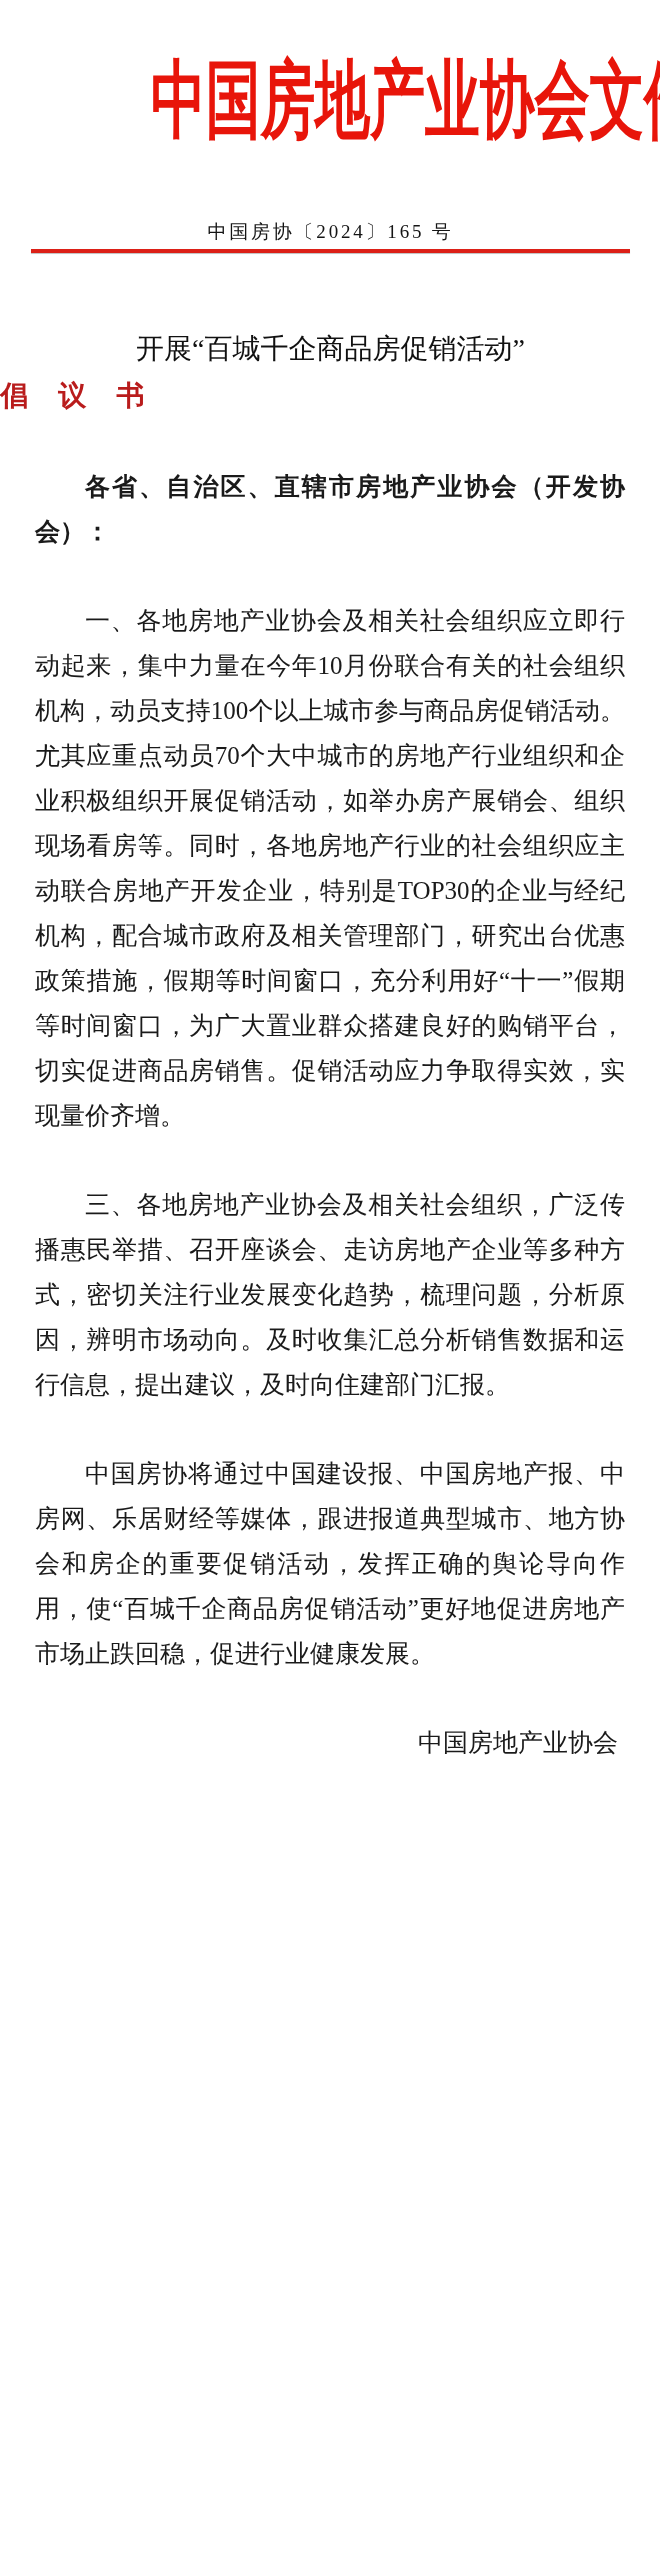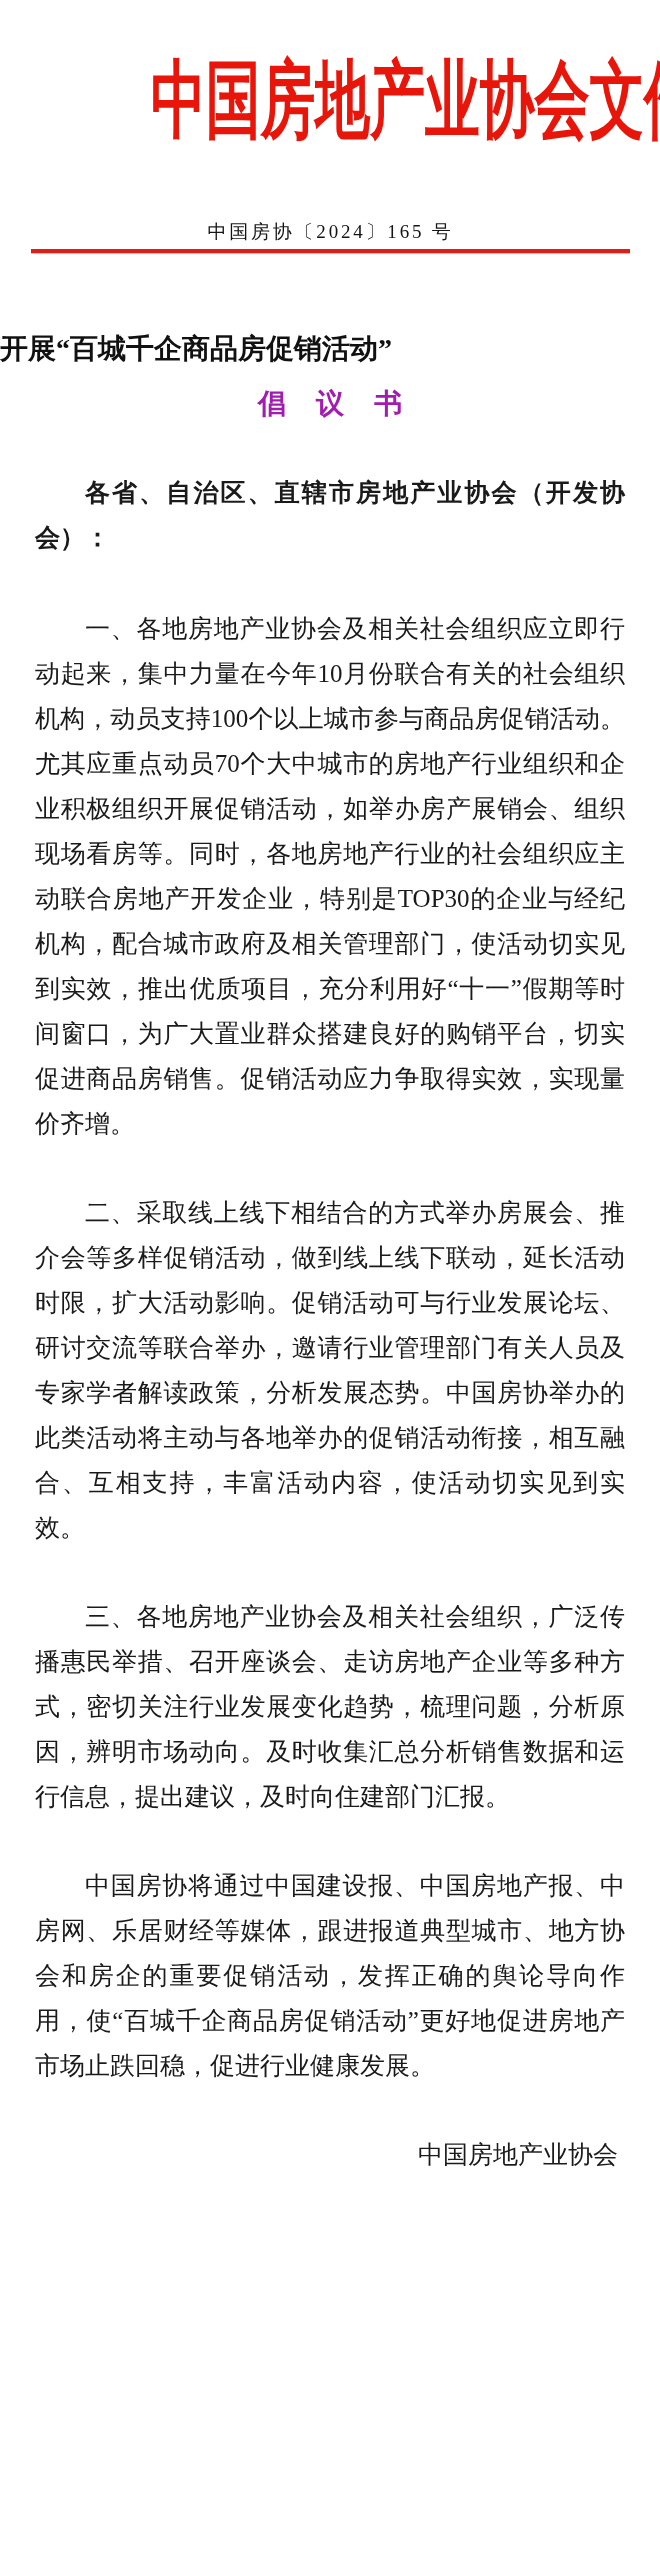--- a/index.html
+++ b/index.html
@@ -38,48 +38,48 @@
     color: #141414;
   }
   .red-rule {
     margin: 6.7px 31px 0 31px;
     height: 3.9px;
     background: #dc2017;
     box-shadow: 0 1.1px 0.6px rgba(125, 125, 125, 0.45);
   }
   .doc-title {
     margin-top: 81px;
+    text-align: center;
     font-size: 28px;
     line-height: 30px;
-    font-weight: bold;
+    font-weight: normal;
     color: #111111;
   }
   .doc-subtitle {
-    margin-top: 25px;
-    text-align: center;
+    margin-top: 17px;
     font-size: 28px;
     line-height: 30px;
     font-weight: bold;
     letter-spacing: 1.1px;
-    color: #a21caf;
+    color: #b91c1c;
   }
   .body-text {
     margin: 53px 36px 0 35px;
     font-size: 25px;
     line-height: 45px;
     text-align: justify;
     color: #1a1a1a;
   }
   .body-text p {
     margin: 0 0 44px 0;
     text-indent: 2em;
   }
   .body-text p.salutation {
     font-weight: bold;
-    font-family: Liberation Mono, monospace;
+    font-family: Liberation Sans, sans-serif;
     margin-top: 20px;
   }
   .signature {
     margin-top: 0;
     padding-right: 43px;
     text-align: right;
     font-size: 25px;
     line-height: 45px;
     color: #1a1a1a;
   }
@@ -96,22 +96,21 @@
   <div class="doc-number">中国房协〔2024〕165 号</div>
 
   <div class="red-rule"></div>
 
   <div class="doc-title">开展“百城千企商品房促销活动”</div>
 
   <div class="doc-subtitle">倡　议　书</div>
 
   <div class="body-text">
     <p class="salutation">各省、自治区、直辖市房地产业协会（开发协会）：</p>
-    <p>一、各地房地产业协会及相关社会组织应立即行动起来，集中力量在今年10月份联合有关的社会组织机构，动员支持100个以上城市参与商品房促销活动。尤其应重点动员70个大中城市的房地产行业组织和企业积极组织开展促销活动，如举办房产展销会、组织现场看房等。同时，各地房地产行业的社会组织应主动联合房地产开发企业，特别是TOP30的企业与经纪机构，配合城市政府及相关管理部门，使活动切实见到实效，推出优质项目，充分利用好“十一”假期等时间窗口，为广大置业群众搭建良好的购销平台，切实促进商品房销售。促销活动应力争取得实效，实现量价齐增。</p>
-    <p>二、采取线上线下相结合的方式举办房展会、推介会等多样促销活动，做到线上线下联动，延长活动时限，扩大活动影响。促销活动可与行业发展论坛、研讨交流等联合举办，邀请行业管理部门有关人员及专家学者解读政策，分析发展态势。中国房协举办的此类活动将主动与各地举办的促销活动衔接，相互融合、互相支持，丰富活动内容，使活动切实见到实效。</p>
+    <p>一、各地房地产业协会及相关社会组织应立即行动起来，集中力量在今年10月份联合有关的社会组织机构，动员支持100个以上城市参与商品房促销活动。尤其应重点动员70个大中城市的房地产行业组织和企业积极组织开展促销活动，如举办房产展销会、组织现场看房等。同时，各地房地产行业的社会组织应主动联合房地产开发企业，特别是TOP30的企业与经纪机构，配合城市政府及相关管理部门，研究出台优惠政策措施，假期等时间窗口，充分利用好“十一”假期等时间窗口，为广大置业群众搭建良好的购销平台，切实促进商品房销售。促销活动应力争取得实效，实现量价齐增。</p>
     <p>三、各地房地产业协会及相关社会组织，广泛传播惠民举措、召开座谈会、走访房地产企业等多种方式，密切关注行业发展变化趋势，梳理问题，分析原因，辨明市场动向。及时收集汇总分析销售数据和运行信息，提出建议，及时向住建部门汇报。</p>
     <p>中国房协将通过中国建设报、中国房地产报、中房网、乐居财经等媒体，跟进报道典型城市、地方协会和房企的重要促销活动，发挥正确的舆论导向作用，使“百城千企商品房促销活动”更好地促进房地产市场止跌回稳，促进行业健康发展。</p>
   </div>
 
   <div class="signature">中国房地产业协会</div>
 
 </div>
 
 
 </body></html>

